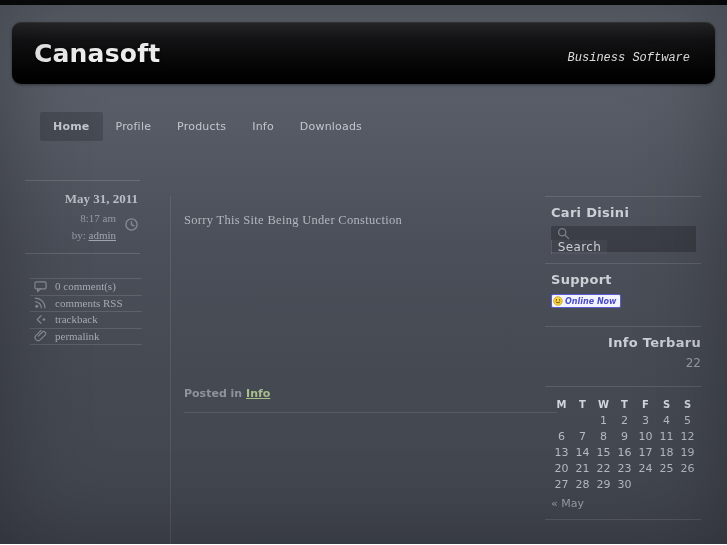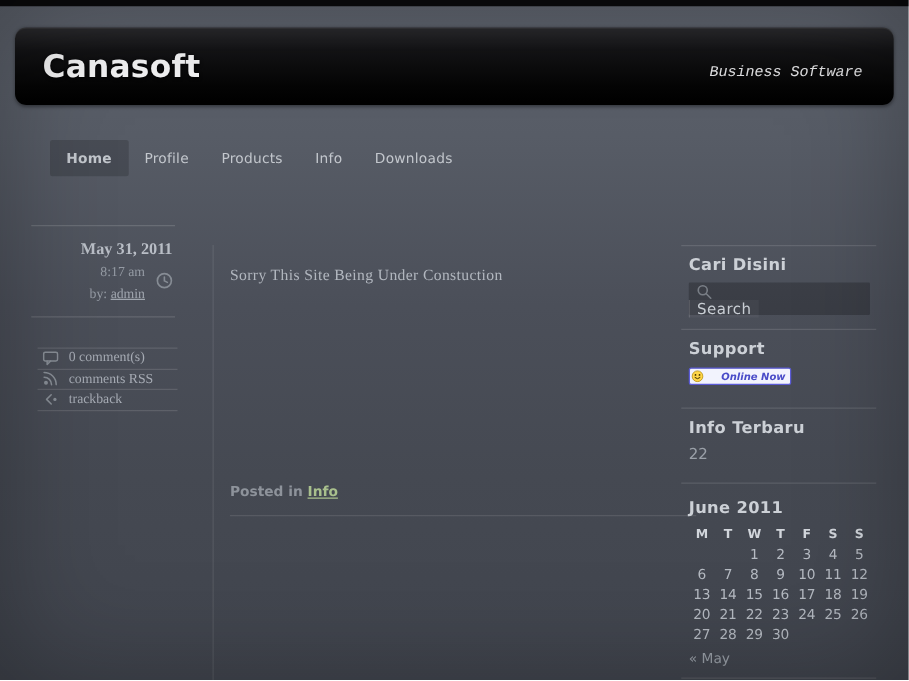--- a/index.html
+++ b/index.html
@@ -98,29 +98,29 @@
     color:#c9ced4; font-size:12px; font-family:inherit;
   }
   .mag-icon { width:13px; height:13px; opacity:0.65; margin-right:4px; }
   .search-btn {
     width:56px; border:none; cursor:pointer;
     background:rgba(255,255,255,0.04); border-left:1px solid rgba(255,255,255,0.12);
     color:#c9ced4; font-size:12px; font-family:inherit; letter-spacing:0.4px;
   }
   .w-support { padding:0 0 16px 0; }
   .ym-badge {
-    display:inline-flex; align-items:center; gap:14px; margin:7px 0 0 6px;
+    display:inline-flex; align-items:center; gap:2px; margin:7px 0 0 6px;
     height:14px; padding:0 4px 0 1px; cursor:pointer;
     background:#f2f3fd; border:1px solid #5b5bd6; border-radius:2px;
   }
   .ym-badge .smiley { width:10px; height:10px; }
   .ym-badge .ym-text {
     font-size:8px; font-weight:bold; font-style:italic; color:#4a4cc8; white-space:nowrap;
   }
-  .w-info { padding:0 0 16px 0; }
+  .w-info { padding:0 0 16px 0;text-align:right; }
   .info-link { display:block; margin:6px 0 0 6px; font-size:12px; color:#9aa0a8; cursor:pointer; text-decoration:none; }
   .w-cal { padding:4px 0 8px 0; }
   .cal-table { margin:5px 0 0 6px; border-collapse:collapse; }
   .cal-table th {
     width:21px; height:16px; font-size:10px; font-weight:bold; color:#d2d6dc; text-align:center;
   }
   .cal-table td {
     width:21px; height:16px; font-size:11px; color:#b6bbc3; text-align:center;
   }
   .cal-prev { display:inline-block; margin:4px 0 0 6px; font-size:11px; color:#9aa0a8; cursor:pointer; text-decoration:none; }
@@ -186,20 +186,28 @@
       </li>
       <li>
         <span class="meta-ic">
           <svg viewBox="0 0 14 14">
               <path class="stroke" d="M7.5 3 L3.5 7 L7.5 11"></path>
               <circle cx="10.7" cy="7" r="1.4" fill="#9aa0a8"></circle>
             </svg>
         </span>
         <span>trackback</span>
       </li>
+      <li>
+        <span class="meta-ic">
+          <svg viewBox="0 0 14 14">
+              <path class="stroke" d="M4.6 7.6 L9 3.2 a2.2 2.2 0 0 1 3.1 3.1 L6.9 11.5 a3.3 3.3 0 0 1-4.7-4.7 L7.5 1.5"></path>
+            </svg>
+        </span>
+        <span>permalink</span>
+      </li>
     </ul>
   </div>
 
   <div class="main-col">
     <div class="post-body">Sorry This Site Being Under Constuction</div>
     <div class="post-footer">
       <span>Posted in</span>
       <a>Info</a>
     </div>
     <div class="main-divider"></div>
@@ -237,21 +245,20 @@
         <span class="ym-text">Online Now</span>
       </span>
     </div>
 
     <div class="widget w-info">
       <h3>Info Terbaru</h3>
       <a class="info-link">22</a>
     </div>
 
     <div class="widget w-cal">
-      <h3>June 2011</h3>
       <table class="cal-table">
         <thead>
           <tr>
             <th>M</th>
             <th>T</th>
             <th>W</th>
             <th>T</th>
             <th>F</th>
             <th>S</th>
             <th>S</th>

